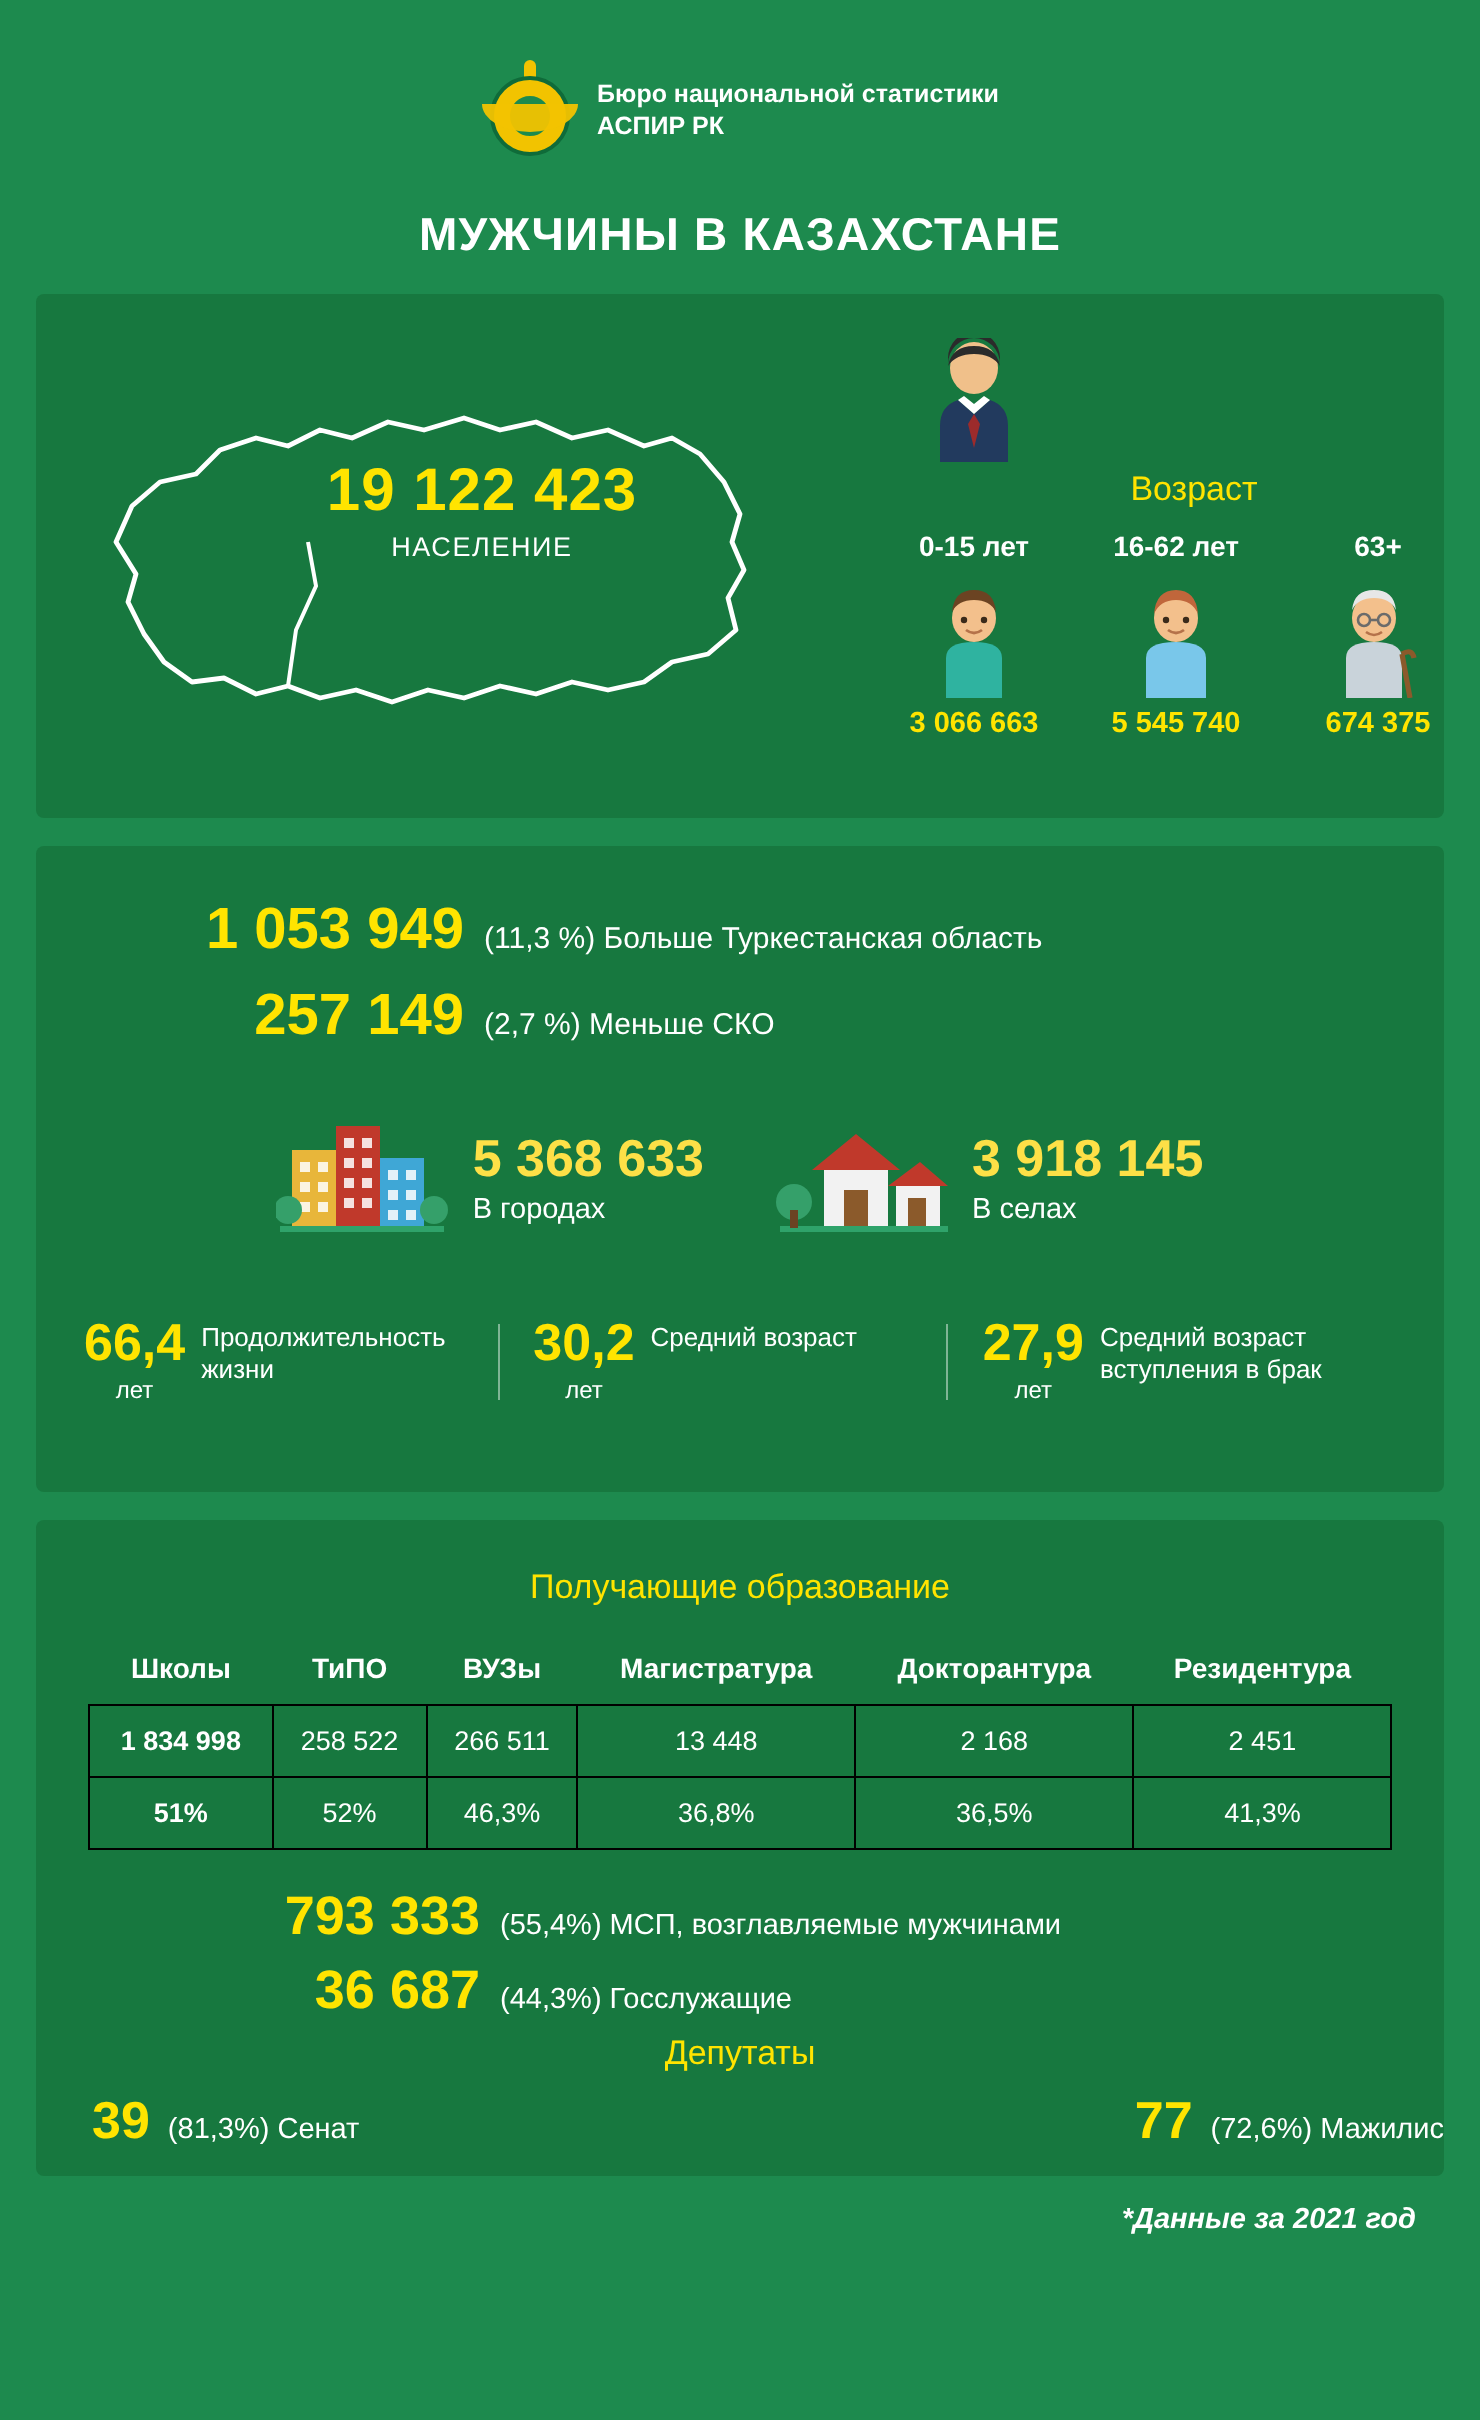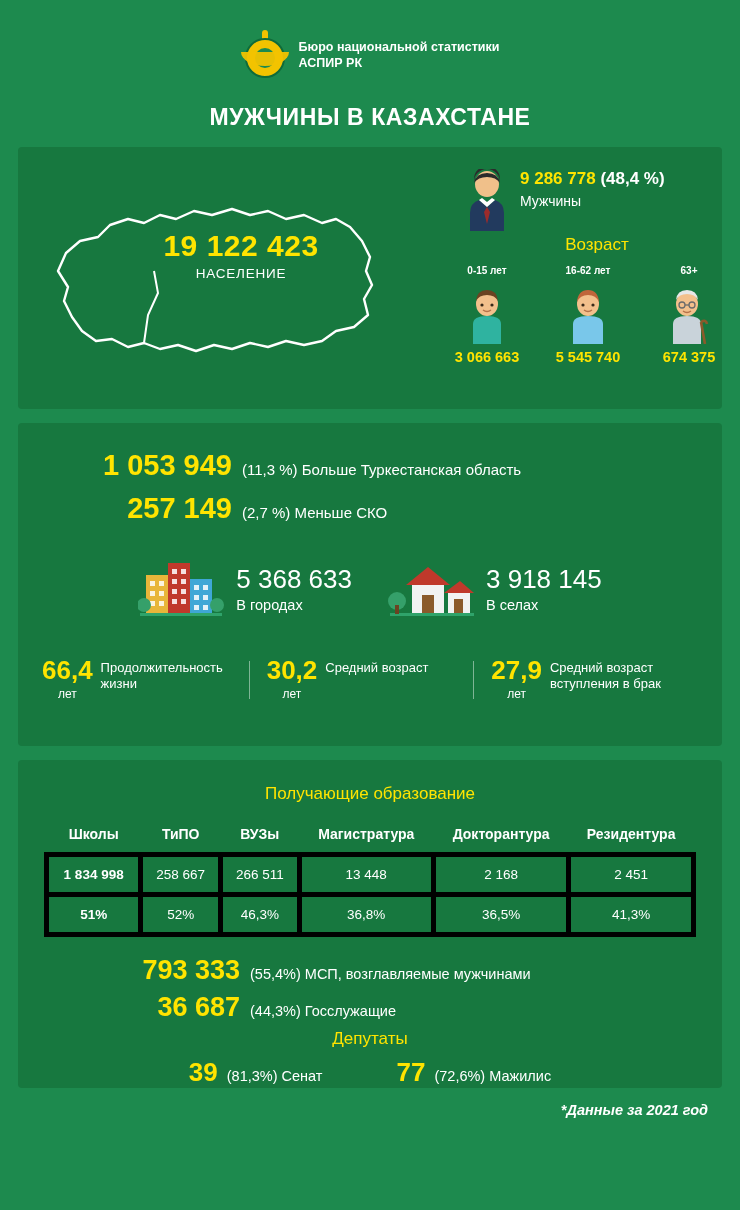--- a/index.html
+++ b/index.html
@@ -146,21 +146,21 @@
   }
   .age-row {
     position: absolute;
     left: 420px; top: 118px;
     width: 300px;
     display: flex;
     justify-content: space-between;
   }
   .age-col { width: 98px; text-align: center; }
   .age-col .age-lbl {
-    font-size: 10px;
+    font-size: 14px;
     font-weight: bold;
     color: #ffffff;
     margin-bottom: 6px;
   }
   .age-col .age-num {
     font-size: 14.5px;
     font-weight: bold;
     color: #ffe400;
     margin-top: 5px;
   }
@@ -189,22 +189,22 @@
 
   .city-village {
     display: flex;
     justify-content: center;
     gap: 36px;
     margin-top: 28px;
   }
   .cv-item { display: flex; align-items: center; gap: 12px; }
   .cv-text .cv-num {
     font-size: 26px;
-    font-weight: normal;
-    color: #ffffff;
+    font-weight: bold;
+    color: #fde047;
   }
   .cv-text .cv-lbl {
     font-size: 14.5px;
     color: #ffffff;
     margin-top: 2px;
   }
 
   .stat3 {
     display: flex;
     justify-content: space-between;
@@ -259,21 +259,21 @@
     width: 652px;
   }
   table.edu th {
     font-size: 14px;
     font-weight: bold;
     color: #ffffff;
     padding: 6px 4px 10px;
     text-align: center;
   }
   table.edu td {
-    border: 5px solid #000000;
+    border: 1px solid #000000;
     font-size: 13.5px;
     color: #ffffff;
     text-align: center;
     padding: 10px 4px;
   }
   table.edu td.first { font-weight: bold; }
 
   .msp-line {
     display: flex;
     align-items: baseline;
@@ -292,23 +292,24 @@
   .msp-line2 { margin-top: 6px; }
 
   .dep-title {
     text-align: center;
     font-size: 17px;
     color: #ffe400;
     margin-top: 6px;
   }
   .dep-row {
     display: flex;
-    justify-content: center;
+    justify-content: space-between;
     gap: 74px;
     margin-top: 8px;
+    margin-left: 28px;
   }
   .dep-item { display: flex; align-items: baseline; gap: 9px; }
   .dep-num { font-size: 26px; font-weight: bold; color: #ffe400; }
   .dep-txt { font-size: 14.5px; color: #ffffff; }
 
   .footnote {
     text-align: right;
     font-style: italic;
     font-weight: bold;
     font-size: 14.5px;
@@ -356,27 +357,20 @@
       <span>
         <svg width="42" height="62" viewBox="0 0 42 62">
           <ellipse cx="21" cy="15" rx="12" ry="13" fill="#f0c08a"></ellipse>
           <path d="M8,13 a13,13 0 0 1 26,0 l0,-3 a13,13 0 0 0 -26,0 z" fill="#2b2b2b"></path>
           <path d="M8,14 q2,-10 13,-10 q11,0 13,10 q-4,-6 -13,-6 q-9,0 -13,6z" fill="#2b2b2b"></path>
           <path d="M4,62 L4,44 q0,-10 9,-13 l8,7 l8,-7 q9,3 9,13 l0,18 z" fill="#223a5e"></path>
           <path d="M13,31 l8,7 l8,-7 l-3,-2 l-5,4 l-5,-4 z" fill="#ffffff"></path>
           <path d="M21,38 l3,5 l-3,12 l-3,-12 z" fill="#9c2b2b"></path>
         </svg>
       </span>
-      <div class="men-text">
-        <div class="men-num">
-          <span>9 286 778</span>
-          <span class="pct">(48,4 %)</span>
-        </div>
-        <div class="men-lbl">Мужчины</div>
-      </div>
     </div>
 
     <div class="age-title">Возраст</div>
 
     <div class="age-row">
       <div class="age-col">
         <div class="age-lbl">0-15 лет</div>
         <div class="fig">
           <svg width="40" height="58" viewBox="0 0 40 58">
             <path d="M6,58 L6,38 q0,-8 14,-8 q14,0 14,8 l0,20 z" fill="#2fb3a0"></path>
@@ -536,21 +530,21 @@
           <th>ТиПО</th>
           <th>ВУЗы</th>
           <th>Магистратура</th>
           <th>Докторантура</th>
           <th>Резидентура</th>
         </tr>
       </thead>
       <tbody>
         <tr>
           <td class="first">1 834 998</td>
-          <td>258 667</td>
+          <td>258 522</td>
           <td>266 511</td>
           <td>13 448</td>
           <td>2 168</td>
           <td>2 451</td>
         </tr>
         <tr>
           <td class="first">51%</td>
           <td>52%</td>
           <td>46,3%</td>
           <td>36,8%</td>

